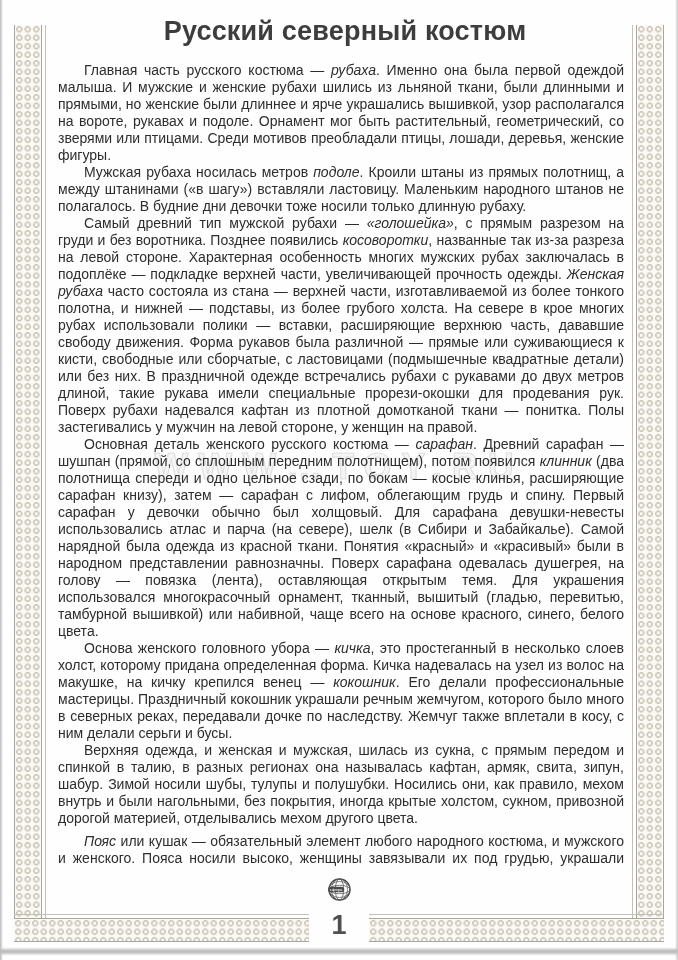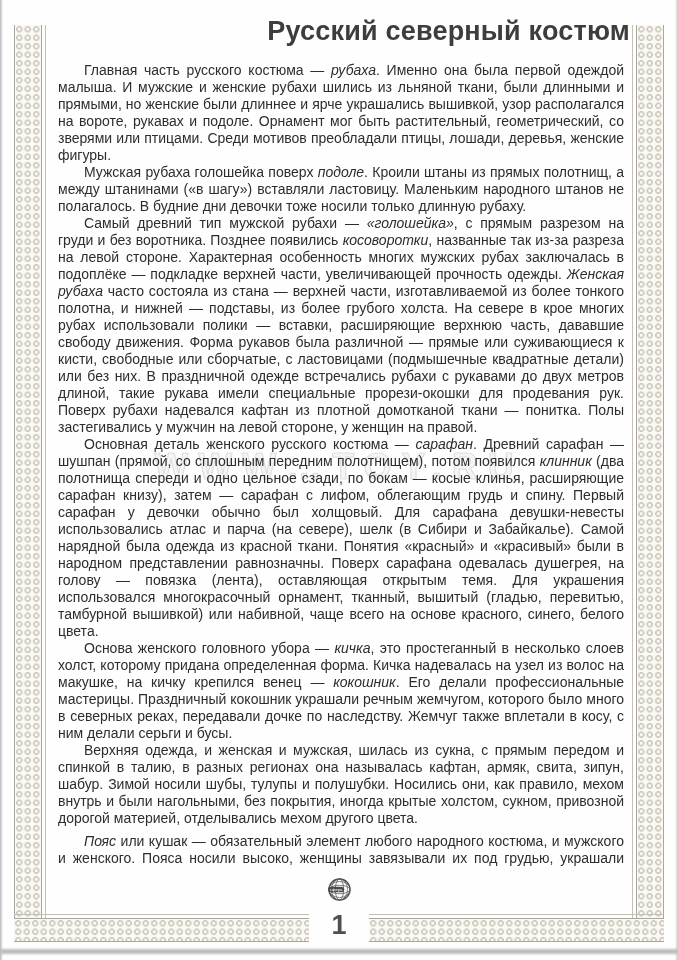--- a/index.html
+++ b/index.html
@@ -43,21 +43,21 @@
   }
 
   .page-number {
     position:absolute; left:309px; top:910px; width:60px;
     text-align:center; font-size:27px; font-weight:bold; color:#4f4f4f;
   }
 
   
   .title {
     position:absolute; left:60px; right:48px; top:16px;
-    text-align:right; font-size:27px; font-weight:bold; color:#3d3d3d;
+    text-align:center; font-size:27px; font-weight:bold; color:#3d3d3d;
     letter-spacing:0.2px;
   }
 
   
   .body-text {
     position:absolute; left:58px; top:62px; width:566px; height:806px;
     overflow:hidden;
     font-size:14px; line-height:17px; color:#2d2d2d;
     text-align:justify;
   }
@@ -97,21 +97,21 @@
   <div class="lace lace-v lace-right"></div>
   <div class="lace lace-h lace-bottom-left"></div>
   <div class="lace lace-h lace-bottom-right"></div>
 
   <div class="title">Русский северный костюм</div>
 
   <div class="watermark">WWW…TOY.RU</div>
 
   <div class="body-text">
       <p><span>Главная часть русского костюма — </span><em>рубаха</em><span>. Именно она была первой одеждой малыша. И мужские и женские рубахи шились из льняной ткани, были длинными и прямыми, но женские были длиннее и ярче украшались вышивкой, узор располагался на вороте, рукавах и подоле. Орнамент мог быть растительный, геометрический, со зверями или птицами. Среди мотивов преобладали птицы, лошади, деревья, женские фигуры.</span></p>
-      <p><span>Мужская рубаха голошейка поверх </span><em>подоле</em><span>. Кроили штаны из прямых полотнищ, а между штанинами («в шагу») вставляли ластовицу. Маленьким народного штанов не полагалось. В будние дни девочки тоже носили только длинную рубаху.</span></p>
+      <p><span>Мужская рубаха носилась метров </span><em>подоле</em><span>. Кроили штаны из прямых полотнищ, а между штанинами («в шагу») вставляли ластовицу. Маленьким народного штанов не полагалось. В будние дни девочки тоже носили только длинную рубаху.</span></p>
       <p><span>Самый древний тип мужской рубахи — </span><em>«голошейка»</em><span>, с прямым разрезом на груди и без воротника. Позднее появились </span><em>косоворотки</em><span>, названные так из-за разреза на левой стороне. Характерная особенность многих мужских рубах заключалась в подоплёке — подкладке верхней части, увеличивающей прочность одежды. </span><em>Женская рубаха</em><span> часто состояла из стана — верхней части, изготавливаемой из более тонкого полотна, и нижней — подставы, из более грубого холста. На севере в крое многих рубах использовали полики — вставки, расширяющие верхнюю часть, дававшие свободу движения. Форма рукавов была различной — прямые или суживающиеся к кисти, свободные или сборчатые, с ластовицами (подмышечные квадратные детали) или без них. В праздничной одежде встречались рубахи с рукавами до двух метров длиной, такие рукава имели специальные прорези-окошки для продевания рук. Поверх рубахи надевался кафтан из плотной домотканой ткани — понитка. Полы застегивались у мужчин на левой стороне, у женщин на правой.</span></p>
       <p><span>Основная деталь женского русского костюма — </span><em>сарафан</em><span>. Древний сарафан — шушпан (прямой, со сплошным передним полотнищем), потом появился </span><em>клинник</em><span> (два полотнища спереди и одно цельное сзади, по бокам — косые клинья, расширяющие сарафан книзу), затем — сарафан с лифом, облегающим грудь и спину. Первый сарафан у девочки обычно был холщовый. Для сарафана девушки-невесты использовались атлас и парча (на севере), шелк (в Сибири и Забайкалье). Самой нарядной была одежда из красной ткани. Понятия «красный» и «красивый» были в народном представлении равнозначны. Поверх сарафана одевалась душегрея, на голову — повязка (лента), оставляющая открытым темя. Для украшения использовался многокрасочный орнамент, тканный, вышитый (гладью, перевитью, тамбурной вышивкой) или набивной, чаще всего на основе красного, синего, белого цвета.</span></p>
       <p><span>Основа женского головного убора — </span><em>кичка</em><span>, это простеганный в несколько слоев холст, которому придана определенная форма. Кичка надевалась на узел из волос на макушке, на кичку крепился венец — </span><em>кокошник</em><span>. Его делали профессиональные мастерицы. Праздничный кокошник украшали речным жемчугом, которого было много в северных реках, передавали дочке по наследству. Жемчуг также вплетали в косу, с ним делали серьги и бусы.</span></p>
       <p><span>Верхняя одежда, и женская и мужская, шилась из сукна, с прямым передом и спинкой в талию, в разных регионах она называлась кафтан, армяк, свита, зипун, шабур. Зимой носили шубы, тулупы и полушубки. Носились они, как правило, мехом внутрь и были нагольными, без покрытия, иногда крытые холстом, сукном, привозной дорогой материей, отделывались мехом другого цвета.</span></p>
       <p class="gap"><em>Пояс</em><span> или кушак — обязательный элемент любого народного костюма, и мужского и женского. Пояса носили высоко, женщины завязывали их под грудью, украшали кистями, бахромой, парчой, бисером. Выбор обуви (сапоги или лапти летом, валенки зимой) зависел от достатка семьи. Костюм мог рассказать не только о материальном положении владельца, но и о месте его рождения. Покрой, форма, сочетание цветов и украшения часто различались даже в разных деревнях.</span></p>
     </div>
 
   <div class="footer">
     <svg class="logo" viewBox="0 0 32 32">
       <circle cx="16" cy="16" r="12.5" fill="none" stroke="#4f4f4f" stroke-width="1.6"></circle>

